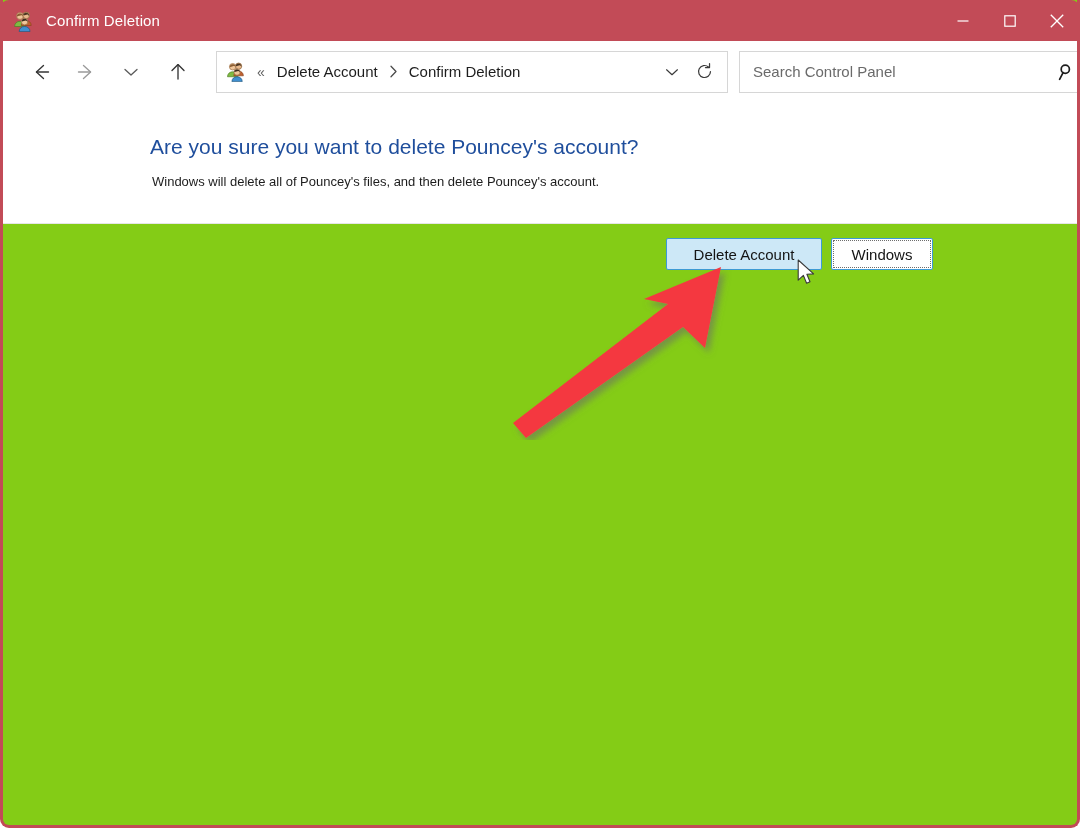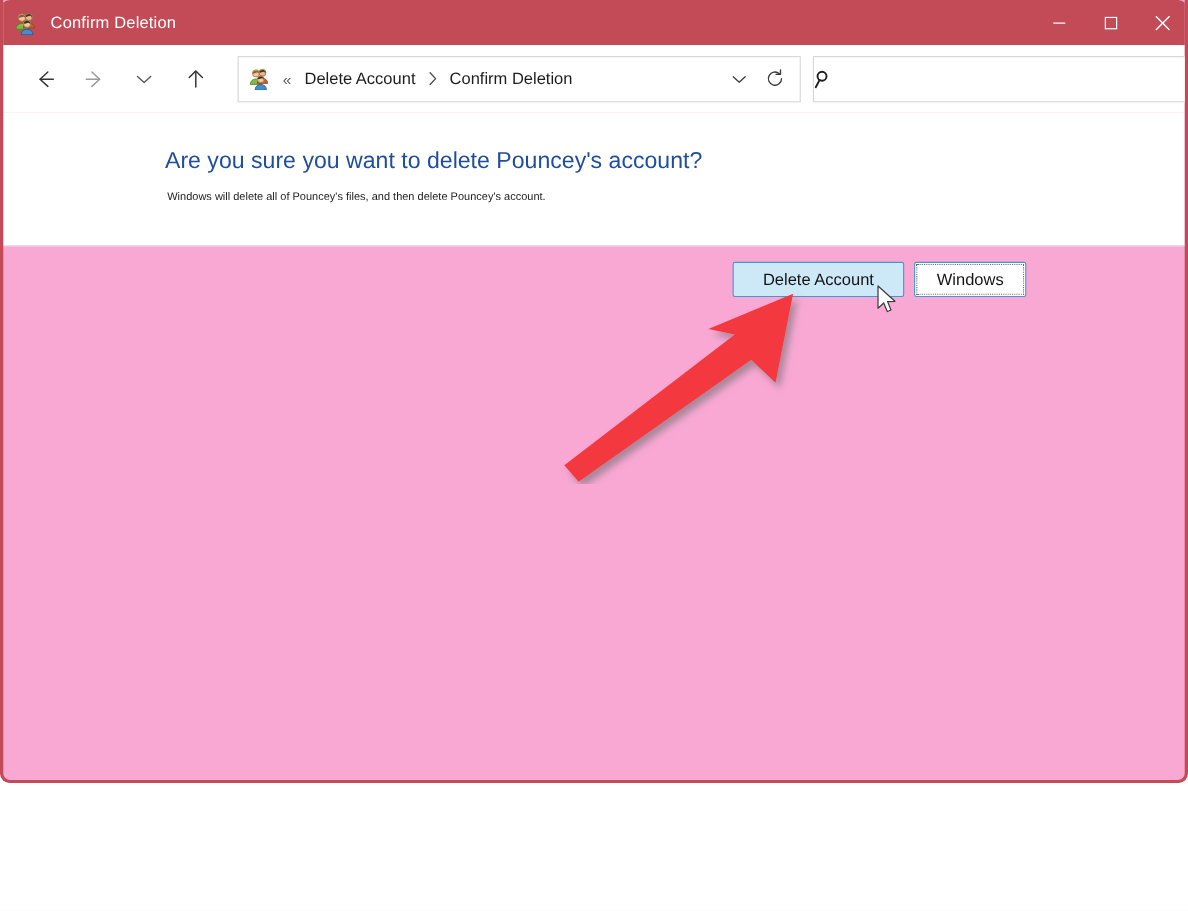--- a/index.html
+++ b/index.html
@@ -12,27 +12,27 @@
     height: 828px;
     font-family: "Liberation Sans", sans-serif;
     overflow: hidden;
   }
 
   
   .window {
     position: absolute;
     left: 0; top: 0;
     width: 1080px;
-    height: 712px;
+    height: 828px;
     box-sizing: border-box;
     border: 3px solid #c24b57;
     border-top: none;
     border-bottom-left-radius: 9px;
     border-bottom-right-radius: 9px;
-    background: #f9a8d4;
+    background: #84cc16;
     overflow: hidden;
   }
 
   
   .titlebar {
     position: absolute;
     left: -3px; top: 0;
     width: 1080px;
     height: 41px;
     background: #c24b57;
@@ -182,21 +182,21 @@
     left: 147px;
     top: 33px;
     font-size: 21px;
     color: #1f4e9c;
     white-space: nowrap;
   }
   .subtext {
     position: absolute;
     left: 149px;
     top: 72px;
-    font-size: 10px;
+    font-size: 13px;
     color: #1d1d1d;
     white-space: nowrap;
   }
   .divider {
     position: absolute;
     left: 0; top: 223px;
     width: 1074px;
     height: 1px;
     background: #e6e6e6;
   }
@@ -377,20 +377,21 @@
 
       <div class="addr-icon refresh">
         <svg width="19" height="19" viewBox="0 0 20 20">
           <path d="M16.3 10a6.3 6.3 0 1 1-2.1-4.7" fill="none" stroke="#3a3a3a" stroke-width="1.3" stroke-linecap="round"></path>
           <path d="M15.3 1.6 L15.3 5.9 L11 5.9" fill="none" stroke="#3a3a3a" stroke-width="1.3" stroke-linecap="round" stroke-linejoin="round"></path>
         </svg>
       </div>
     </div>
 
     <div class="searchbox">
+      <div class="search-placeholder">Search Control Panel</div>
       <div class="search-icon">
         <svg width="18" height="18" viewBox="0 0 18 18">
           <circle cx="7.3" cy="6.3" r="4.1" fill="none" stroke="#1d1d1d" stroke-width="1.7"></circle>
           <line x1="5.1" y1="9.6" x2="1.6" y2="16.3" stroke="#1d1d1d" stroke-width="1.7" stroke-linecap="round"></line>
         </svg>
       </div>
     </div>
   </div>
 
   <div class="content">

